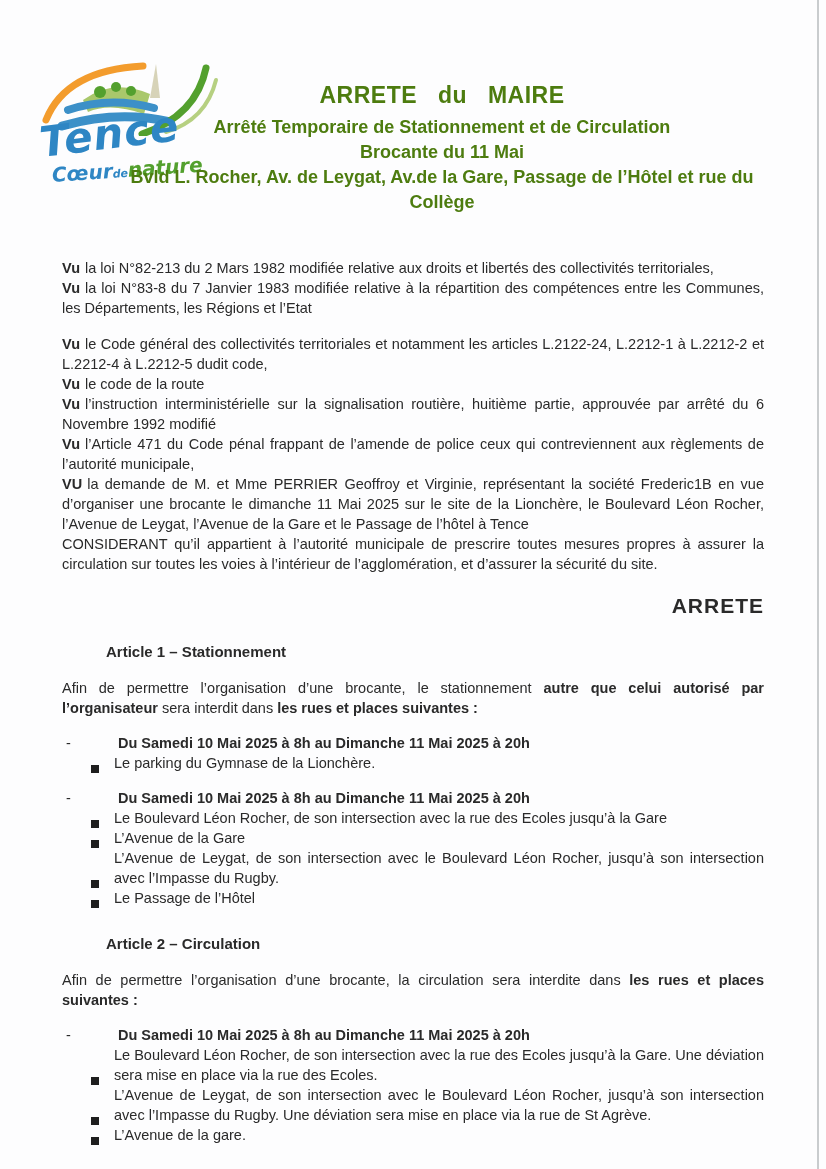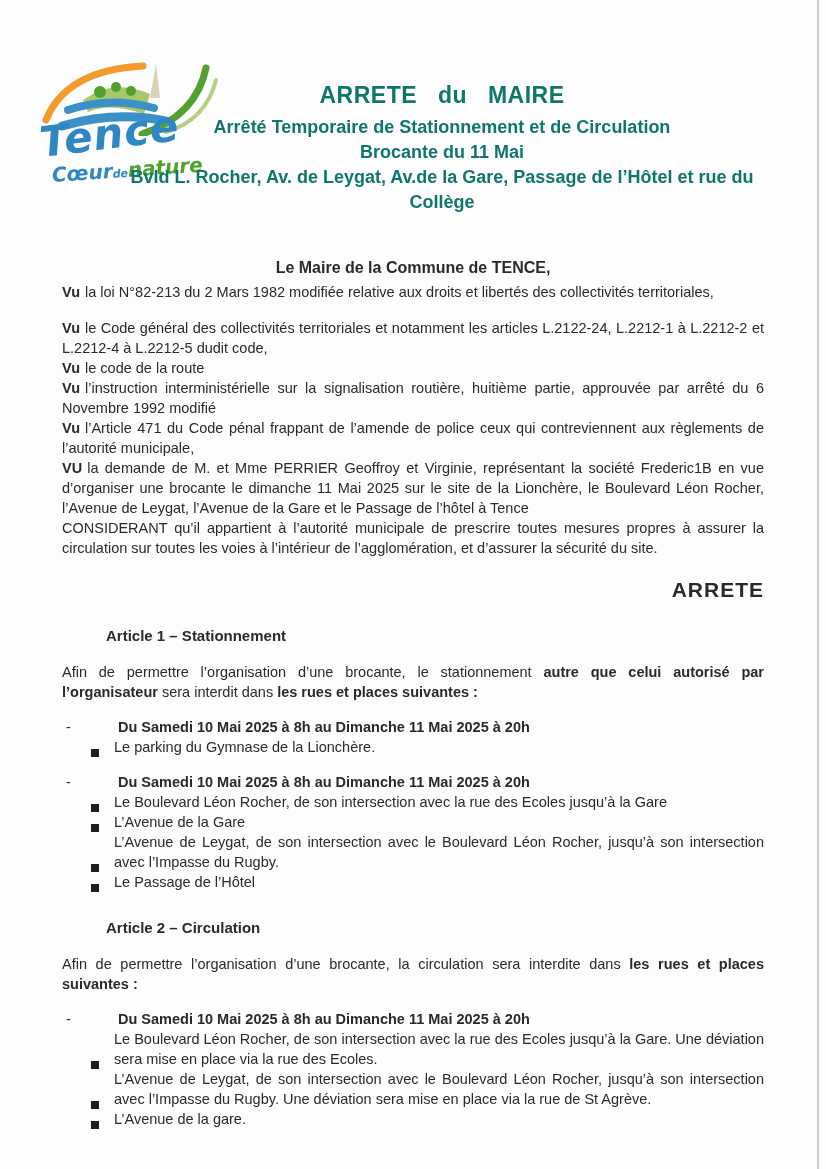--- a/index.html
+++ b/index.html
@@ -29,21 +29,21 @@
     margin-top:2px; padding-left:14px;
     font-family:"DejaVu Sans", sans-serif;
     font-style:italic; font-weight:bold; line-height:1;
     transform:rotate(-4deg); transform-origin:left center;
   }
   .logo-tagline .coeur { color:#2e86c4; font-size:20px; }
   .logo-tagline .de    { color:#2e86c4; font-size:11px; }
   .logo-tagline .nature{ color:#53a02e; font-size:20px; }
   .header-text {
     position:absolute; left:118px; top:24px; width:648px;
-    text-align:center; font-weight:bold; color:#0f766e;
+    text-align:center; font-weight:bold; color:#4d7c0f;
   }
   .doc-title { font-size:23px; word-spacing:14px; margin-bottom:6px; letter-spacing:.5px; }
   .doc-subtitle { font-size:18px; line-height:25px; }
   
   .main {
     position:absolute; left:62px; top:258px; width:702px;
     font-size:14.5px; line-height:20px;
   }
   .maire-heading { text-align:center; font-weight:bold; font-size:16px; margin-bottom:4px; }
   p.clause { text-align:justify; }
@@ -92,23 +92,23 @@
     <div class="header-text">
       <div class="doc-title">ARRETE du MAIRE</div>
       <div class="doc-subtitle">Arrêté Temporaire de Stationnement et de Circulation</div>
       <div class="doc-subtitle">Brocante du 11 Mai</div>
       <div class="doc-subtitle">Bvld L. Rocher, Av. de Leygat, Av.de la Gare, Passage de l’Hôtel et rue du Collège</div>
     </div>
   </div>
 
   <div class="main">
 
-    <div class="maire-heading">Le Maire de la Commune de TENCE,</div>
 
     <p class="clause"><b class="lead">Vu</b><span>la loi N°82-213 du 2 Mars 1982 modifiée relative aux droits et libertés des collectivités territoriales,</span></p>
+    <p class="clause"><b class="lead">Vu</b><span>la loi N°83-8 du 7 Janvier 1983 modifiée relative à la répartition des compétences entre les Communes, les Départements, les Régions et l’Etat</span></p>
 
     <div class="clause-gap"></div>
 
     <p class="clause"><b class="lead">Vu</b><span>le Code général des collectivités territoriales et notamment les articles L.2122-24, L.2212-1 à L.2212-2 et L.2212-4 à L.2212-5 dudit code,</span></p>
     <p class="clause"><b class="lead">Vu</b><span>le code de la route</span></p>
     <p class="clause"><b class="lead">Vu</b><span>l’instruction interministérielle sur la signalisation routière, huitième partie, approuvée par arrêté du 6 Novembre 1992 modifié</span></p>
     <p class="clause"><b class="lead">Vu</b><span>l’Article 471 du Code pénal frappant de l’amende de police ceux qui contreviennent aux règlements de l’autorité municipale,</span></p>
     <p class="clause"><b class="lead">VU</b><span>la demande de M. et Mme PERRIER Geoffroy et Virginie, représentant la société Frederic1B en vue d’organiser une brocante le dimanche 11 Mai 2025 sur le site de la Lionchère, le Boulevard Léon Rocher, l’Avenue de Leygat, l’Avenue de la Gare et le Passage de l’hôtel à Tence</span></p>
     <p class="considerant">CONSIDERANT qu’il appartient à l’autorité municipale de prescrire toutes mesures propres à assurer la circulation sur toutes les voies à l’intérieur de l’agglomération, et d’assurer la sécurité du site.</p>
 

